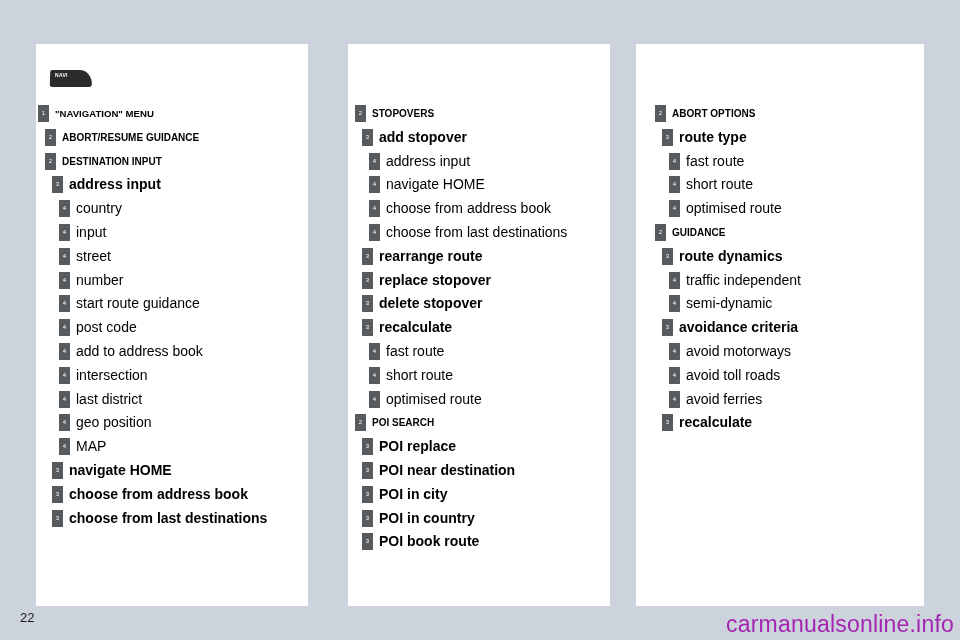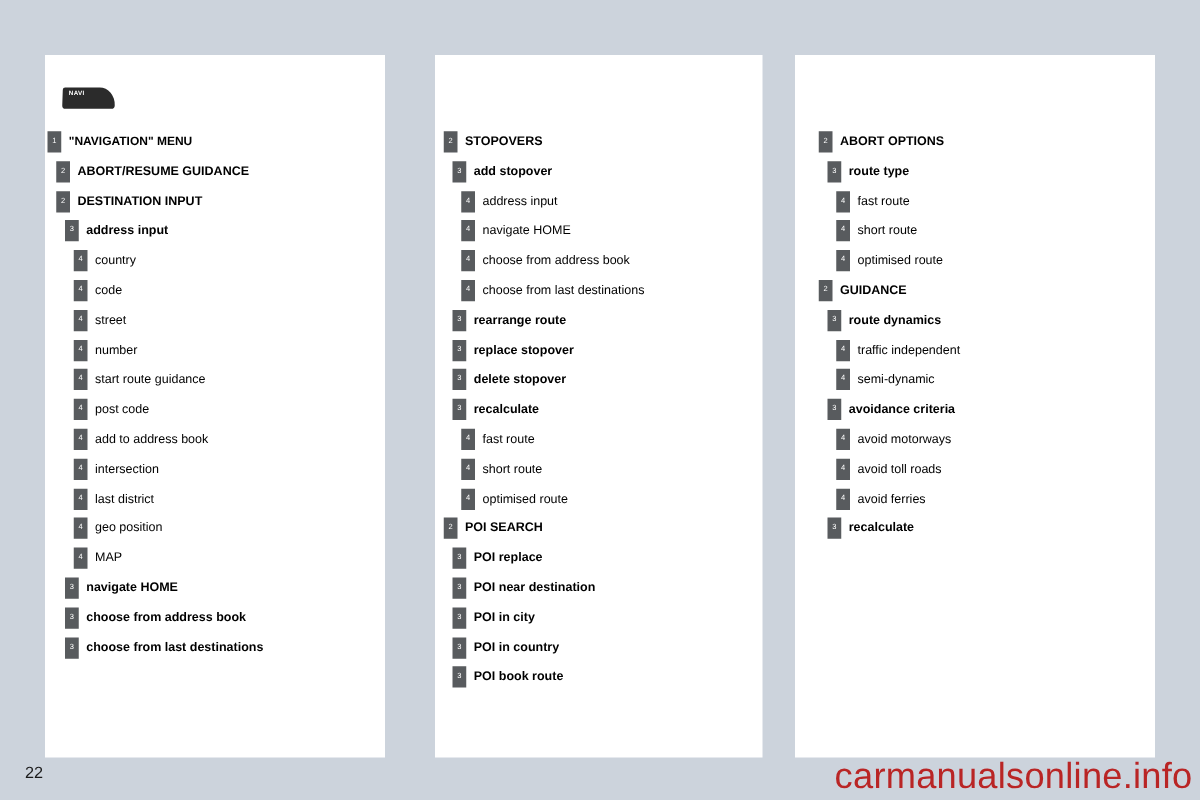--- a/index.html
+++ b/index.html
@@ -65,21 +65,21 @@
     height: 17px;
     background: #585b5e;
     color: #ffffff;
     font-size: 6px;
     line-height: 17px;
     text-align: center;
     top: 1px;
   }
   .lbl {
     position: absolute;
-    font-size: 10px;
+    font-size: 14px;
     color: #000000;
     line-height: 17px;
     top: 1px;
     white-space: nowrap;
   }
   .bold .lbl { font-weight: bold; }
 
   
   .l1 .lvl { left: 0px; }
   .l1 .lbl { left: 17px; font-size: 9.6px; }
@@ -102,22 +102,22 @@
     left: 20px;
     top: 610px;
     font-size: 13px;
     color: #1a1a1a;
     font-family: "Liberation Sans", sans-serif;
   }
   .watermark {
     position: absolute;
     right: 6px;
     bottom: 2px;
-    font-size: 29px;
-    color: #b91c1c;
+    font-size: 23px;
+    color: #a21caf;
     opacity: 0.95;
     letter-spacing: 0.2px;
     font-family: "Liberation Sans", sans-serif;
   }
 </style>
 </head>
 <body>
 
 <div class="page">
 
@@ -146,21 +146,21 @@
       <div class="row l3 bold">
         <div class="lvl">3</div>
         <div class="lbl">address input</div>
       </div>
       <div class="row l4">
         <div class="lvl">4</div>
         <div class="lbl">country</div>
       </div>
       <div class="row l4">
         <div class="lvl">4</div>
-        <div class="lbl">code</div>
+        <div class="lbl">input</div>
       </div>
       <div class="row l4">
         <div class="lvl">4</div>
         <div class="lbl">street</div>
       </div>
       <div class="row l4">
         <div class="lvl">4</div>
         <div class="lbl">number</div>
       </div>
       <div class="row l4">

